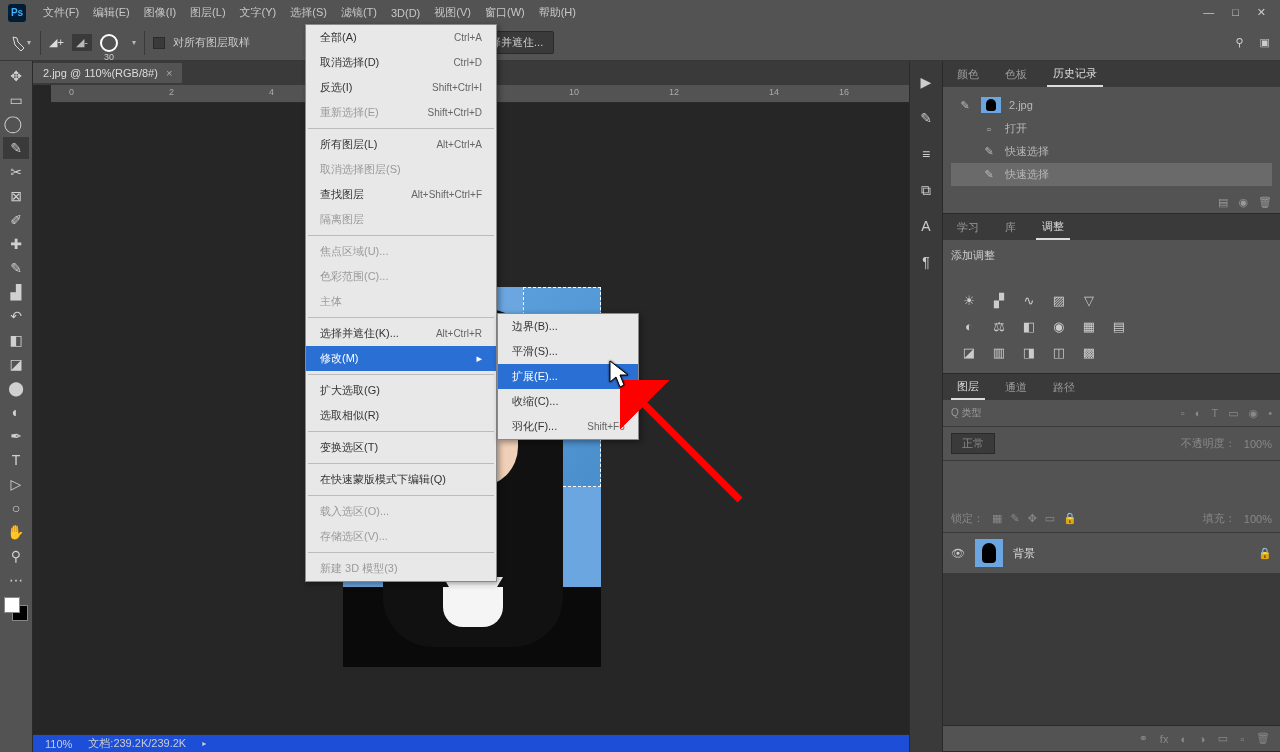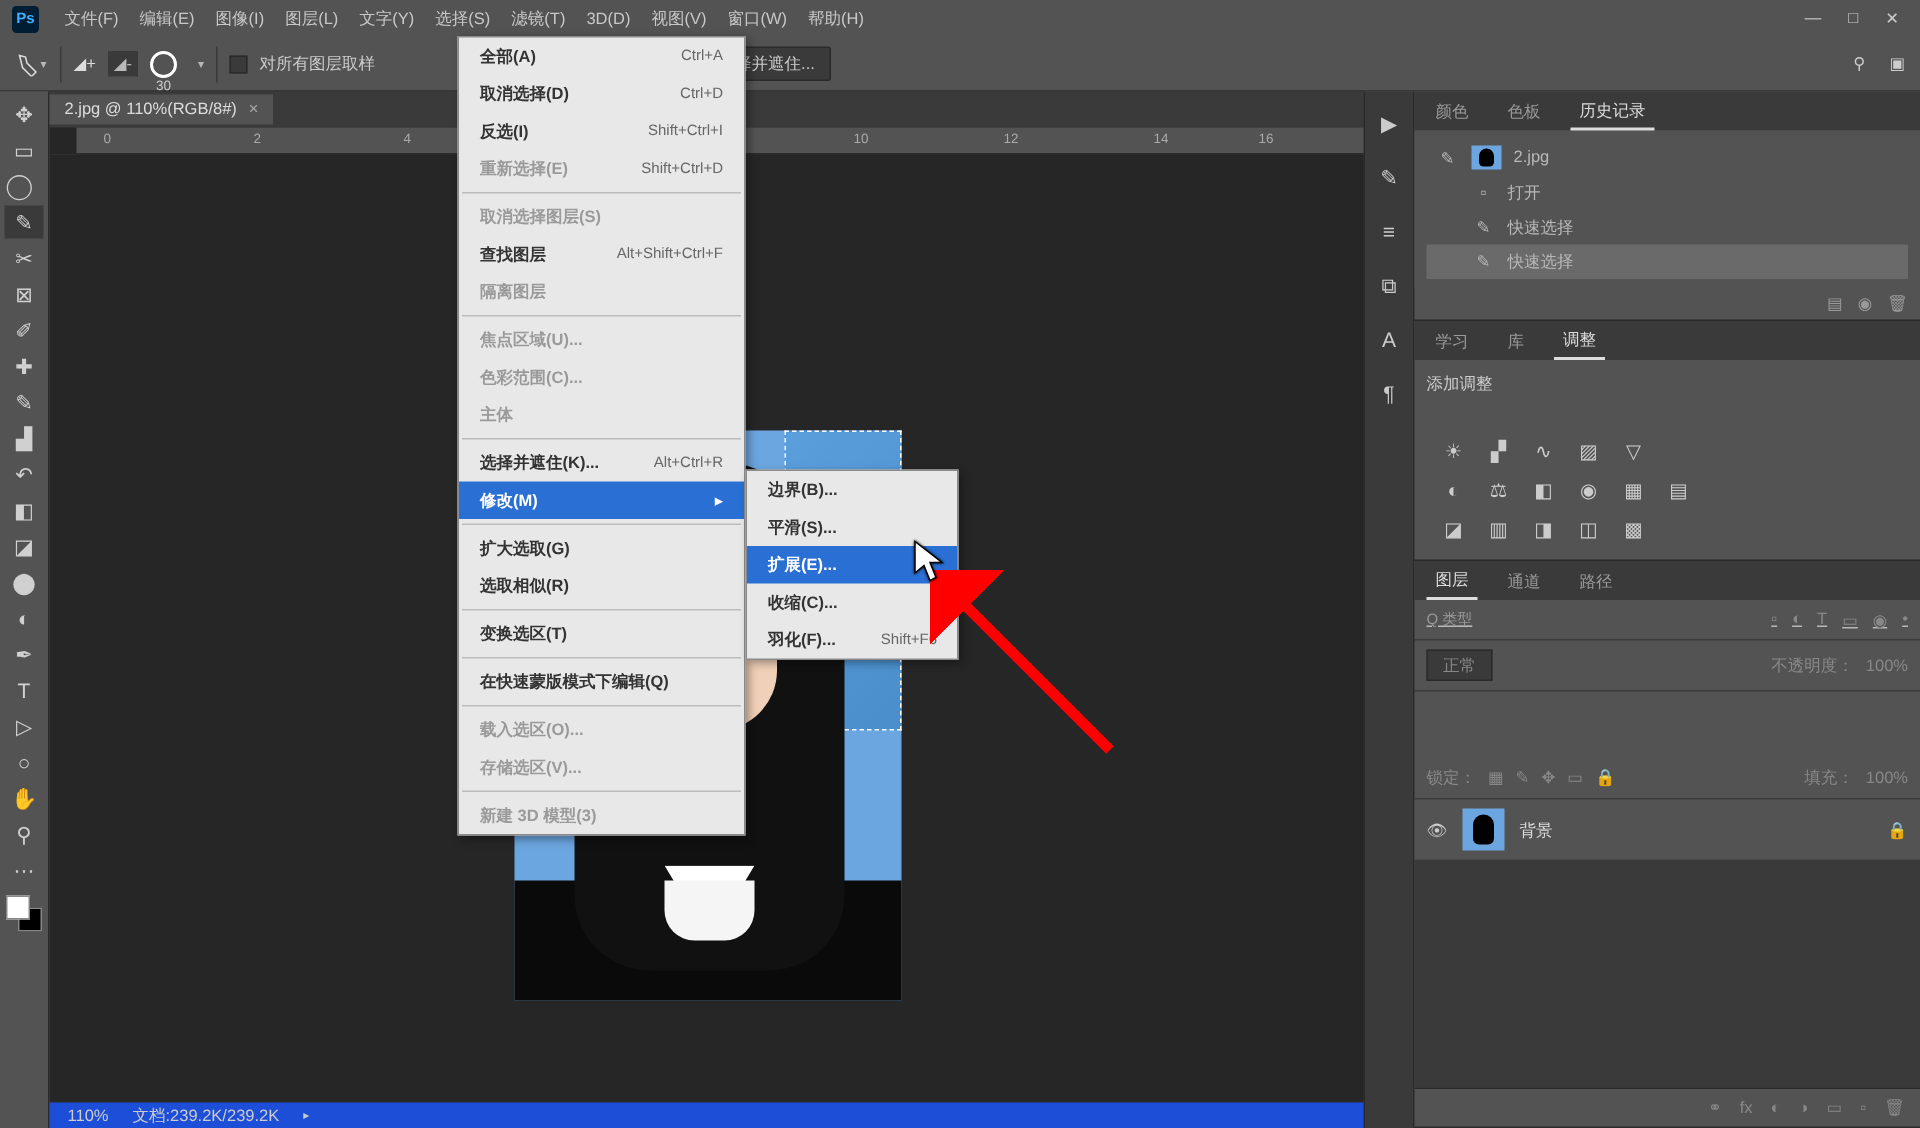--- a/index.html
+++ b/index.html
@@ -57,40 +57,40 @@
 .histrow.sel { background: #6a6a6a; }
 .histrow .thumb { width: 20px; height: 16px; background: #6ca6e0; display: flex; align-items: center; justify-content: center; }
 .histrow .thumb .p { width: 10px; height: 12px; background: #000; border-radius: 5px 5px 3px 3px; }
 .histrow .ico { width: 16px; text-align: center; }
 .iconrow { display: flex; justify-content: flex-end; gap: 10px; padding: 4px 8px; color: #999; }
 .adj { padding: 8px; }
 .adjtitle { color: #ccc; margin-bottom: 24px; }
 .adjicons { display: flex; flex-wrap: wrap; gap: 10px; padding: 4px 8px; }
 .adjicons span { width: 20px; height: 18px; display: flex; align-items: center; justify-content: center; color: #ccc; cursor: pointer; font-size: 13px; }
 .layerpanel { flex: 1; display: flex; flex-direction: column; }
-.layersearch { display: flex; align-items: center; padding: 6px 8px; gap: 10px; border-bottom: 1px solid #3a3a3a; text-decoration: underline; }
+.layersearch { display: flex; align-items: center; padding: 6px 8px; gap: 10px; border-bottom: 1px solid #3a3a3a; }
 .layersearch .sl { color: #999; font-size: 10px; }
 .layersearch .icons { margin-left: auto; display: flex; gap: 10px; color: #888; }
 .layerblend { display: flex; align-items: center; padding: 6px 8px; gap: 8px; border-bottom: 1px solid #3a3a3a; font-size: 10px; color: #888; }
 .layerblend .dd { background: #3a3a3a; padding: 2px 10px; border: 1px solid #2a2a2a; }
 .layerlock { display: flex; align-items: center; padding: 6px 8px; gap: 8px; border-bottom: 1px solid #3a3a3a; font-size: 10px; color: #888; margin-top: 44px; }
 .layerlist { flex: 1; background: #3a3a3a; }
 .layerrow { display: flex; align-items: center; padding: 6px 8px; gap: 10px; background: #535353; border-bottom: 1px solid #3a3a3a; }
 .layerrow .eye { color: #ccc; }
 .layerrow .lthumb { width: 28px; height: 28px; background: #6ca6e0; display: flex; align-items: center; justify-content: center; }
 .layerrow .lthumb .p { width: 14px; height: 20px; background: #000; border-radius: 7px 7px 4px 4px; }
 .layerrow .lname { color: #ddd; }
 .layerrow .lock { margin-left: auto; color: #aaa; }
 .layerfoot { height: 26px; border-top: 1px solid #2a2a2a; display: flex; align-items: center; justify-content: flex-end; gap: 12px; padding-right: 10px; color: #888; }
 
 .dropdown { position: absolute; background: #e8e8e8; border: 1px solid #8a8a8a; box-shadow: 2px 2px 6px rgba(0,0,0,0.4); z-index: 100; }
 .dropdown .drow { display: flex; align-items: center; padding: 5px 14px; color: #333; cursor: default; white-space: nowrap; }
 .dropdown .drow.disabled { color: #9a9a9a; }
 .dropdown .drow.hl { background: #2a6fd4; color: #fff; }
-.dropdown .drow .lbl { flex: 1; padding-right: 30px; font-weight: bold; }
+.dropdown .drow .lbl { flex: 1; padding-right: 30px; }
 .dropdown .drow .sc { color: #666; font-size: 10px; }
 .dropdown .dsep { height: 1px; background: #bcbcbc; margin: 3px 2px; }
 .dropdown .arrow { margin-left: auto; }
 .menu1 { left: 305px; top: 24px; width: 192px; }
 .menu2 { left: 497px; top: 313px; width: 142px; }
 
 .cursor { position: absolute; left: 609px; top: 360px; width: 22px; height: 30px; z-index: 200; }
 .cursor svg { filter: drop-shadow(0 0 1px #000); }
 .redarrow { position: absolute; left: 620px; top: 380px; z-index: 150; }
 </style>
@@ -366,20 +366,24 @@
     </div>
     <div class="drow">
       <span class="lbl">反选(I)</span>
       <span class="sc">Shift+Ctrl+I</span>
     </div>
     <div class="drow disabled">
       <span class="lbl">重新选择(E)</span>
       <span class="sc">Shift+Ctrl+D</span>
     </div>
     <div class="dsep"></div>
+    <div class="drow">
+      <span class="lbl">所有图层(L)</span>
+      <span class="sc">Alt+Ctrl+A</span>
+    </div>
     <div class="drow disabled">
       <span class="lbl">取消选择图层(S)</span>
     </div>
     <div class="drow">
       <span class="lbl">查找图层</span>
       <span class="sc">Alt+Shift+Ctrl+F</span>
     </div>
     <div class="drow disabled">
       <span class="lbl">隔离图层</span>
     </div>

